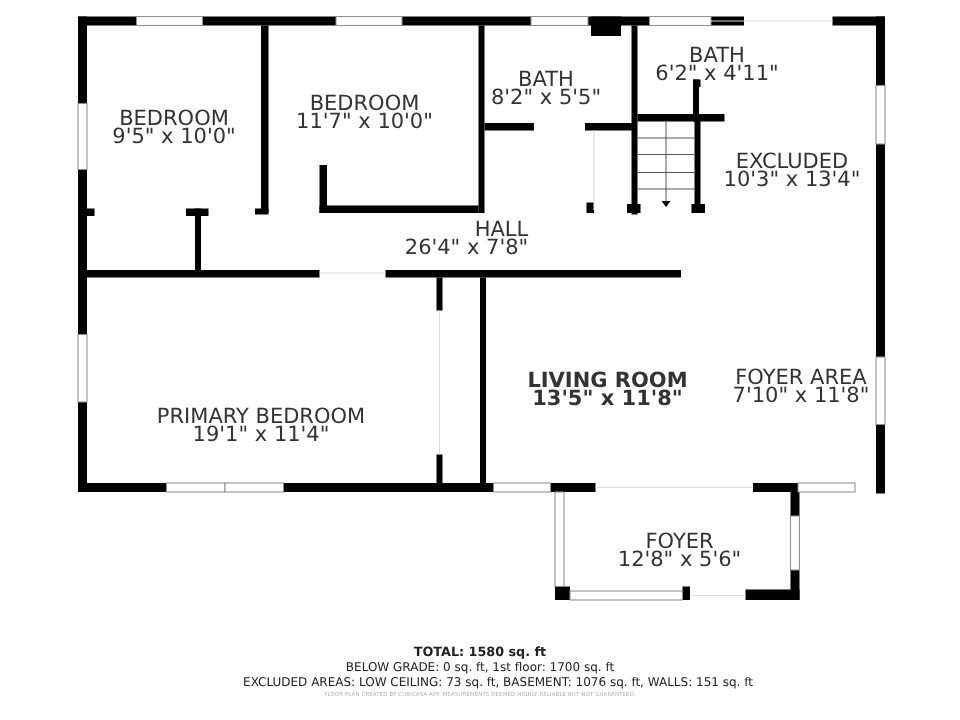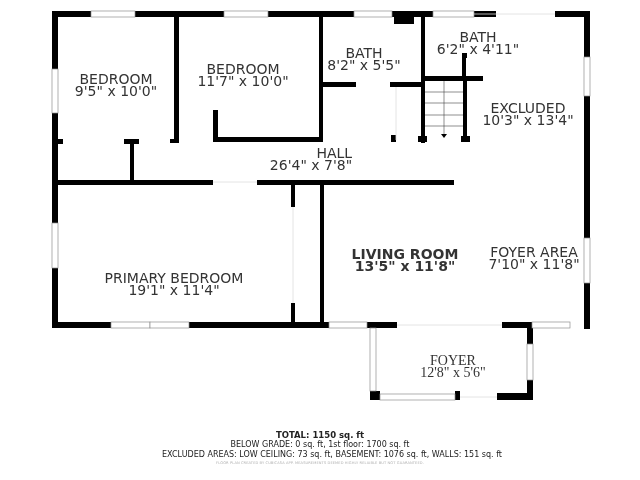--- a/index.html
+++ b/index.html
@@ -141,21 +141,21 @@
   <span>19'1" x 11'4"</span>
 </div>
 <div class="room-label" style="left:405px; top:248px;font-weight:bold;">
   <span>LIVING ROOM</span>
   <span>13'5" x 11'8"</span>
 </div>
 <div class="room-label" style="left:534px; top:246px;">
   <span>FOYER AREA</span>
   <span>7'10" x 11'8"</span>
 </div>
-<div class="room-label" style="left:453px; top:355px;font-family:Liberation Serif, serif;">
+<div class="room-label" style="left:453px; top:355px;">
   <span>FOYER</span>
   <span>12'8" x 5'6"</span>
 </div>
 
-<div class="footer total">TOTAL: 1150 sq. ft</div>
+<div class="footer total">TOTAL: 1580 sq. ft</div>
 <div class="footer line2">BELOW GRADE: 0 sq. ft, 1st floor: 1700 sq. ft</div>
 <div class="footer line3">EXCLUDED AREAS: LOW CEILING: 73 sq. ft, BASEMENT: 1076 sq. ft, WALLS: 151 sq. ft</div>
 <div class="footer credit">FLOOR PLAN CREATED BY CUBICASA APP. MEASUREMENTS DEEMED HIGHLY RELIABLE BUT NOT GUARANTEED.</div>
 
 </body></html>

